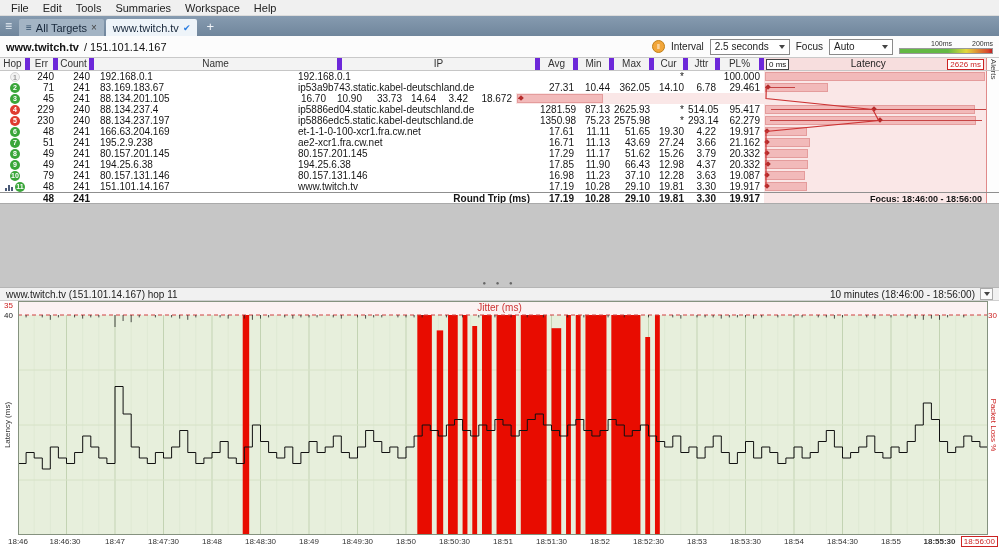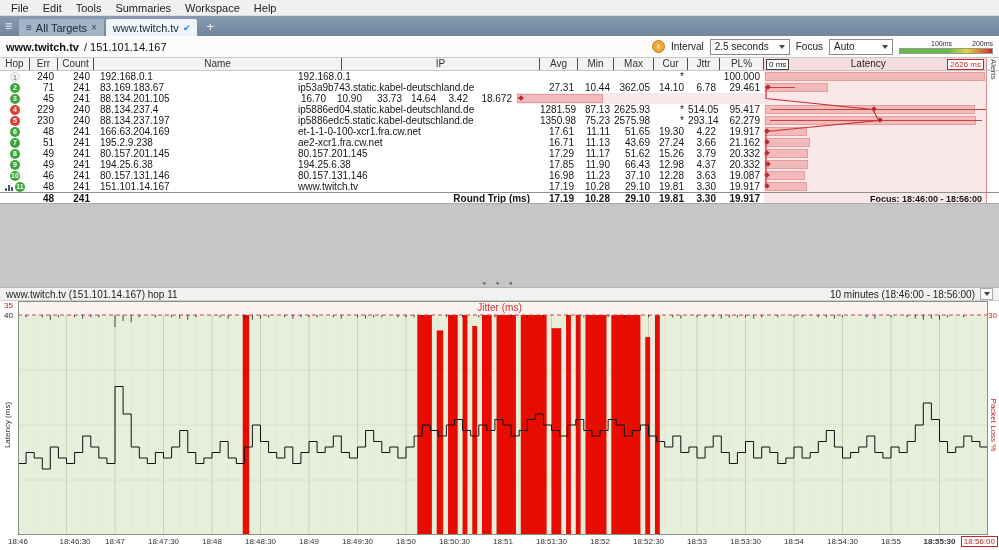--- a/index.html
+++ b/index.html
@@ -25,21 +25,21 @@
   .status-circle{width:13px;height:13px;border-radius:50%;background:#f2a63a;border:1px solid #c07f18;display:flex;align-items:center;justify-content:center;color:#fff;font-size:7px}
   .select{height:16px;min-width:80px;border:1px solid #8a8a8a;background:#fff;display:flex;align-items:center;justify-content:space-between;padding:0 4px;font-size:10px}
   .select.sm{min-width:64px}
   .tri{width:0;height:0;border-left:3.5px solid transparent;border-right:3.5px solid transparent;border-top:4px solid #444}
   .legend{width:94px;padding-top:1px}
   .legend-labels{display:flex;justify-content:space-between;padding-left:32px;font-size:7px;color:#333;line-height:8px}
   .legend-bar{height:6px;border:1px solid #999;background:linear-gradient(90deg,#63b944 0%,#63b944 52%,#e3d83c 72%,#d8452e 96%,#c02020 100%)}
 
   .table-wrap{position:relative;flex:0 0 auto;background:#fff}
   .thead{display:flex;height:13px;line-height:12px;background:#f3f3f3;border-bottom:1px solid #c6c6c6;font-size:10px;color:#333}
-  .hcell{text-align:center;border-right:1px solid #6d28d9;overflow:hidden;white-space:nowrap}
+  .hcell{text-align:center;border-right:5px solid #6d28d9;overflow:hidden;white-space:nowrap}
   .trow{display:flex;height:11px;line-height:11px;font-size:10px;color:#151515;background:#fff}
   .cell{overflow:hidden;white-space:nowrap}
   .num{text-align:right;padding-right:4px}
   .txt{padding-left:6px}
   .c-hop{width:30px}.c-err{width:28px}.c-count{width:36px}.c-ip{width:198px}.c-name{width:248px}
   .c-avg{width:38px}.c-min{width:36px}.c-max{width:40px}.c-cur{width:34px}.c-jttr{width:32px}.c-pl{width:44px}
   .c-graph{flex:1;position:relative;background:#fae7e7;border-right:1px solid #e08a8a}
   .c-sp{width:12px;background:#fdfdfd}
   .ghead{display:flex;align-items:center;justify-content:space-between;padding:0 2px;background:#f7dede;border-right:1px solid #e08a8a}
   .chip{font-size:8px;line-height:9px;background:#fff;border:1px solid #444;padding:0 2px;color:#111}
@@ -334,21 +334,21 @@
           <div class="lossbar" style="width: calc(20.332% - 2px);"></div>
           <div class="rangeline" style="left: 0.453161%; width: 2.07654%;"></div>
           <div class="avgmark" style="left: 0.679741%;"></div>
         </div>
         <div class="c-sp"></div>
       </div>
       <div class="trow">
         <div class="cell c-hop hopc">
           <span class="ball" style="background: rgb(58, 166, 58);">10</span>
         </div>
-        <div class="cell c-err num">46</div>
+        <div class="cell c-err num">79</div>
         <div class="cell c-count num">241</div>
         <div class="cell c-ip txt">80.157.131.146</div>
         <div class="cell c-name txt">80.157.131.146</div>
         <div class="cell c-avg num">16.98</div>
         <div class="cell c-min num">11.23</div>
         <div class="cell c-max num">37.10</div>
         <div class="cell c-cur num">12.28</div>
         <div class="cell c-jttr num">3.63</div>
         <div class="cell c-pl num">19.087</div>
         <div class="cell c-graph gcell">
@@ -589,21 +589,21 @@
         <line x1="921.5" y1="14" x2="921.5" y2="18.8" stroke="#222" stroke-width="0.8"></line>
         <line x1="929.5833333333334" y1="14" x2="929.5833333333334" y2="16.4" stroke="#222" stroke-width="0.8"></line>
         <line x1="945.75" y1="14" x2="945.75" y2="16.4" stroke="#222" stroke-width="0.8"></line>
         <path d="M0 162.5H8.1V151.5H16.2V157.0H24.3V168.0H32.3V146.0H40.4V157.0H48.5V162.5H56.6V151.5H64.7V135.0H72.8V146.0H80.8V157.0H88.9V162.5H97.0V85.5H105.1V113.0H113.2V146.0H121.3V157.0H129.3V162.5H137.4V151.5H145.5V157.0H153.6V146.0H161.7V129.5H169.8V151.5H177.8V162.5H185.9V157.0H194.0V151.5H202.1V140.5H210.2V157.0H218.3V162.5H226.3V146.0H234.4V124.0H242.5V140.5H250.6V151.5H258.7V157.0H266.8V146.0H274.8V162.5H282.9V151.5H291.0V140.5H299.1V151.5H307.2V146.0H315.3V135.0H323.3V151.5H331.4V157.0H339.5V146.0H347.6V129.5H355.7V140.5H363.8V151.5H371.8V146.0H379.9V157.0H388.0V146.0H396.1V135.0H404.2V124.0H412.3V129.5H420.3V135.0H428.4V124.0H436.5V118.5H444.6V129.5H452.7V135.0H460.8V124.0H468.8V129.5H476.9V118.5H485.0V124.0H493.1V135.0H501.2V129.5H509.3V118.5H517.3V113.0H525.4V124.0H533.5V129.5H541.6V135.0H549.7V124.0H557.8V118.5H565.8V129.5H573.9V135.0H582.0V129.5H590.1V118.5H598.2V124.0H606.3V135.0H614.3V129.5H622.4V124.0H630.5V135.0H638.6V140.5H646.7V146.0H654.8V135.0H662.8V151.5H670.9V146.0H679.0V157.0H687.1V146.0H695.2V135.0H703.3V151.5H711.3V162.5H719.4V151.5H727.5V140.5H735.6V157.0H743.7V146.0H751.8V151.5H759.8V162.5H767.9V157.0H776.0V146.0H784.1V157.0H792.2V151.5H800.3V140.5H808.3V129.5H816.4V146.0H824.5V157.0H832.6V151.5H840.7V146.0H848.8V135.0H856.8V151.5H864.9V157.0H873.0V146.0H881.1V151.5H889.2V140.5H897.3V124.0H905.3V102.0H913.4V118.5H921.5V140.5H929.6V151.5H937.7V146.0H945.8V135.0H953.8V140.5H961.9V146.0H970" fill="none" stroke="#111111" stroke-width="1"></path>
         <rect x="0.5" y="0.5" width="969" height="233" fill="none" stroke="#85927f"></rect>
       </svg>
     </div>
   <div class="x-axis" id="xaxis">
     <span class="x-end">18:56:00</span>
   <span class="x-lab" style="left: 18px;">18:46</span>
-      <span class="x-lab" style="left: 75px;">18:46:30</span>
+      <span class="x-lab" style="left: 65px;">18:46:30</span>
       <span class="x-lab" style="left: 115px;">18:47</span>
       <span class="x-lab" style="left: 163.5px;">18:47:30</span>
       <span class="x-lab" style="left: 212px;">18:48</span>
       <span class="x-lab" style="left: 260.5px;">18:48:30</span>
       <span class="x-lab" style="left: 309px;">18:49</span>
       <span class="x-lab" style="left: 357.5px;">18:49:30</span>
       <span class="x-lab" style="left: 406px;">18:50</span>
       <span class="x-lab" style="left: 454.5px;">18:50:30</span>
       <span class="x-lab" style="left: 503px;">18:51</span>
       <span class="x-lab" style="left: 551.5px;">18:51:30</span>

